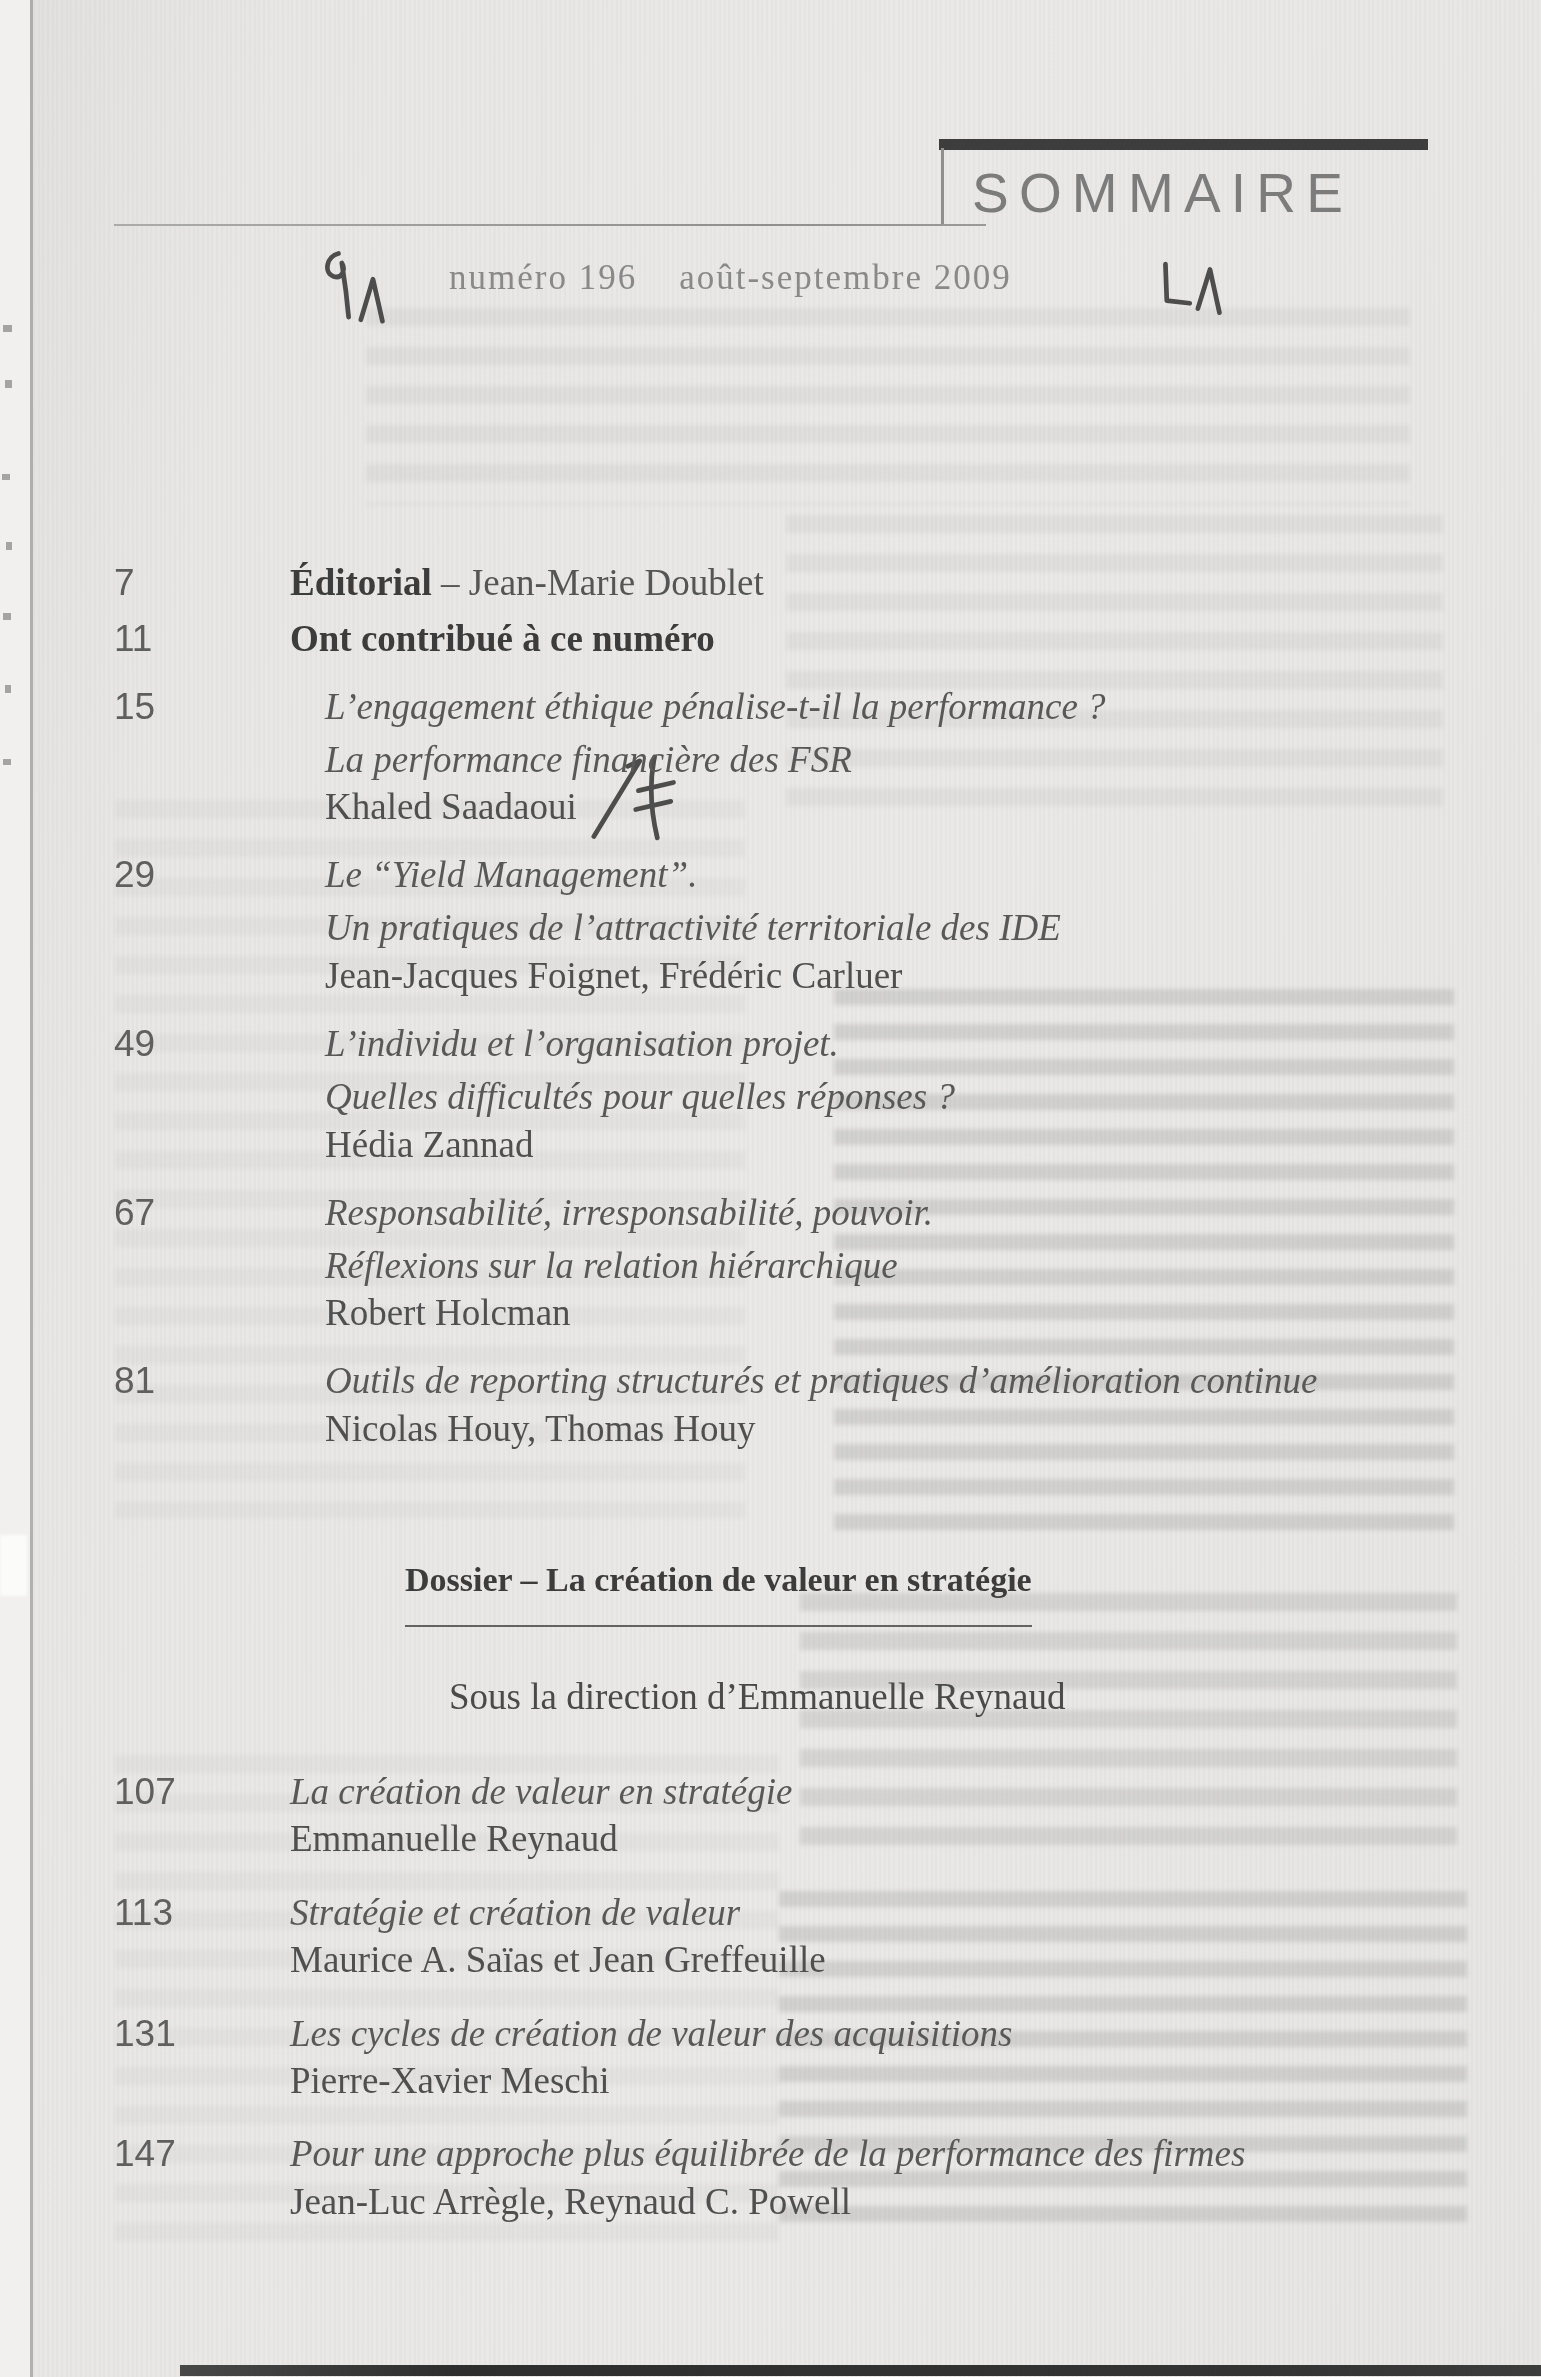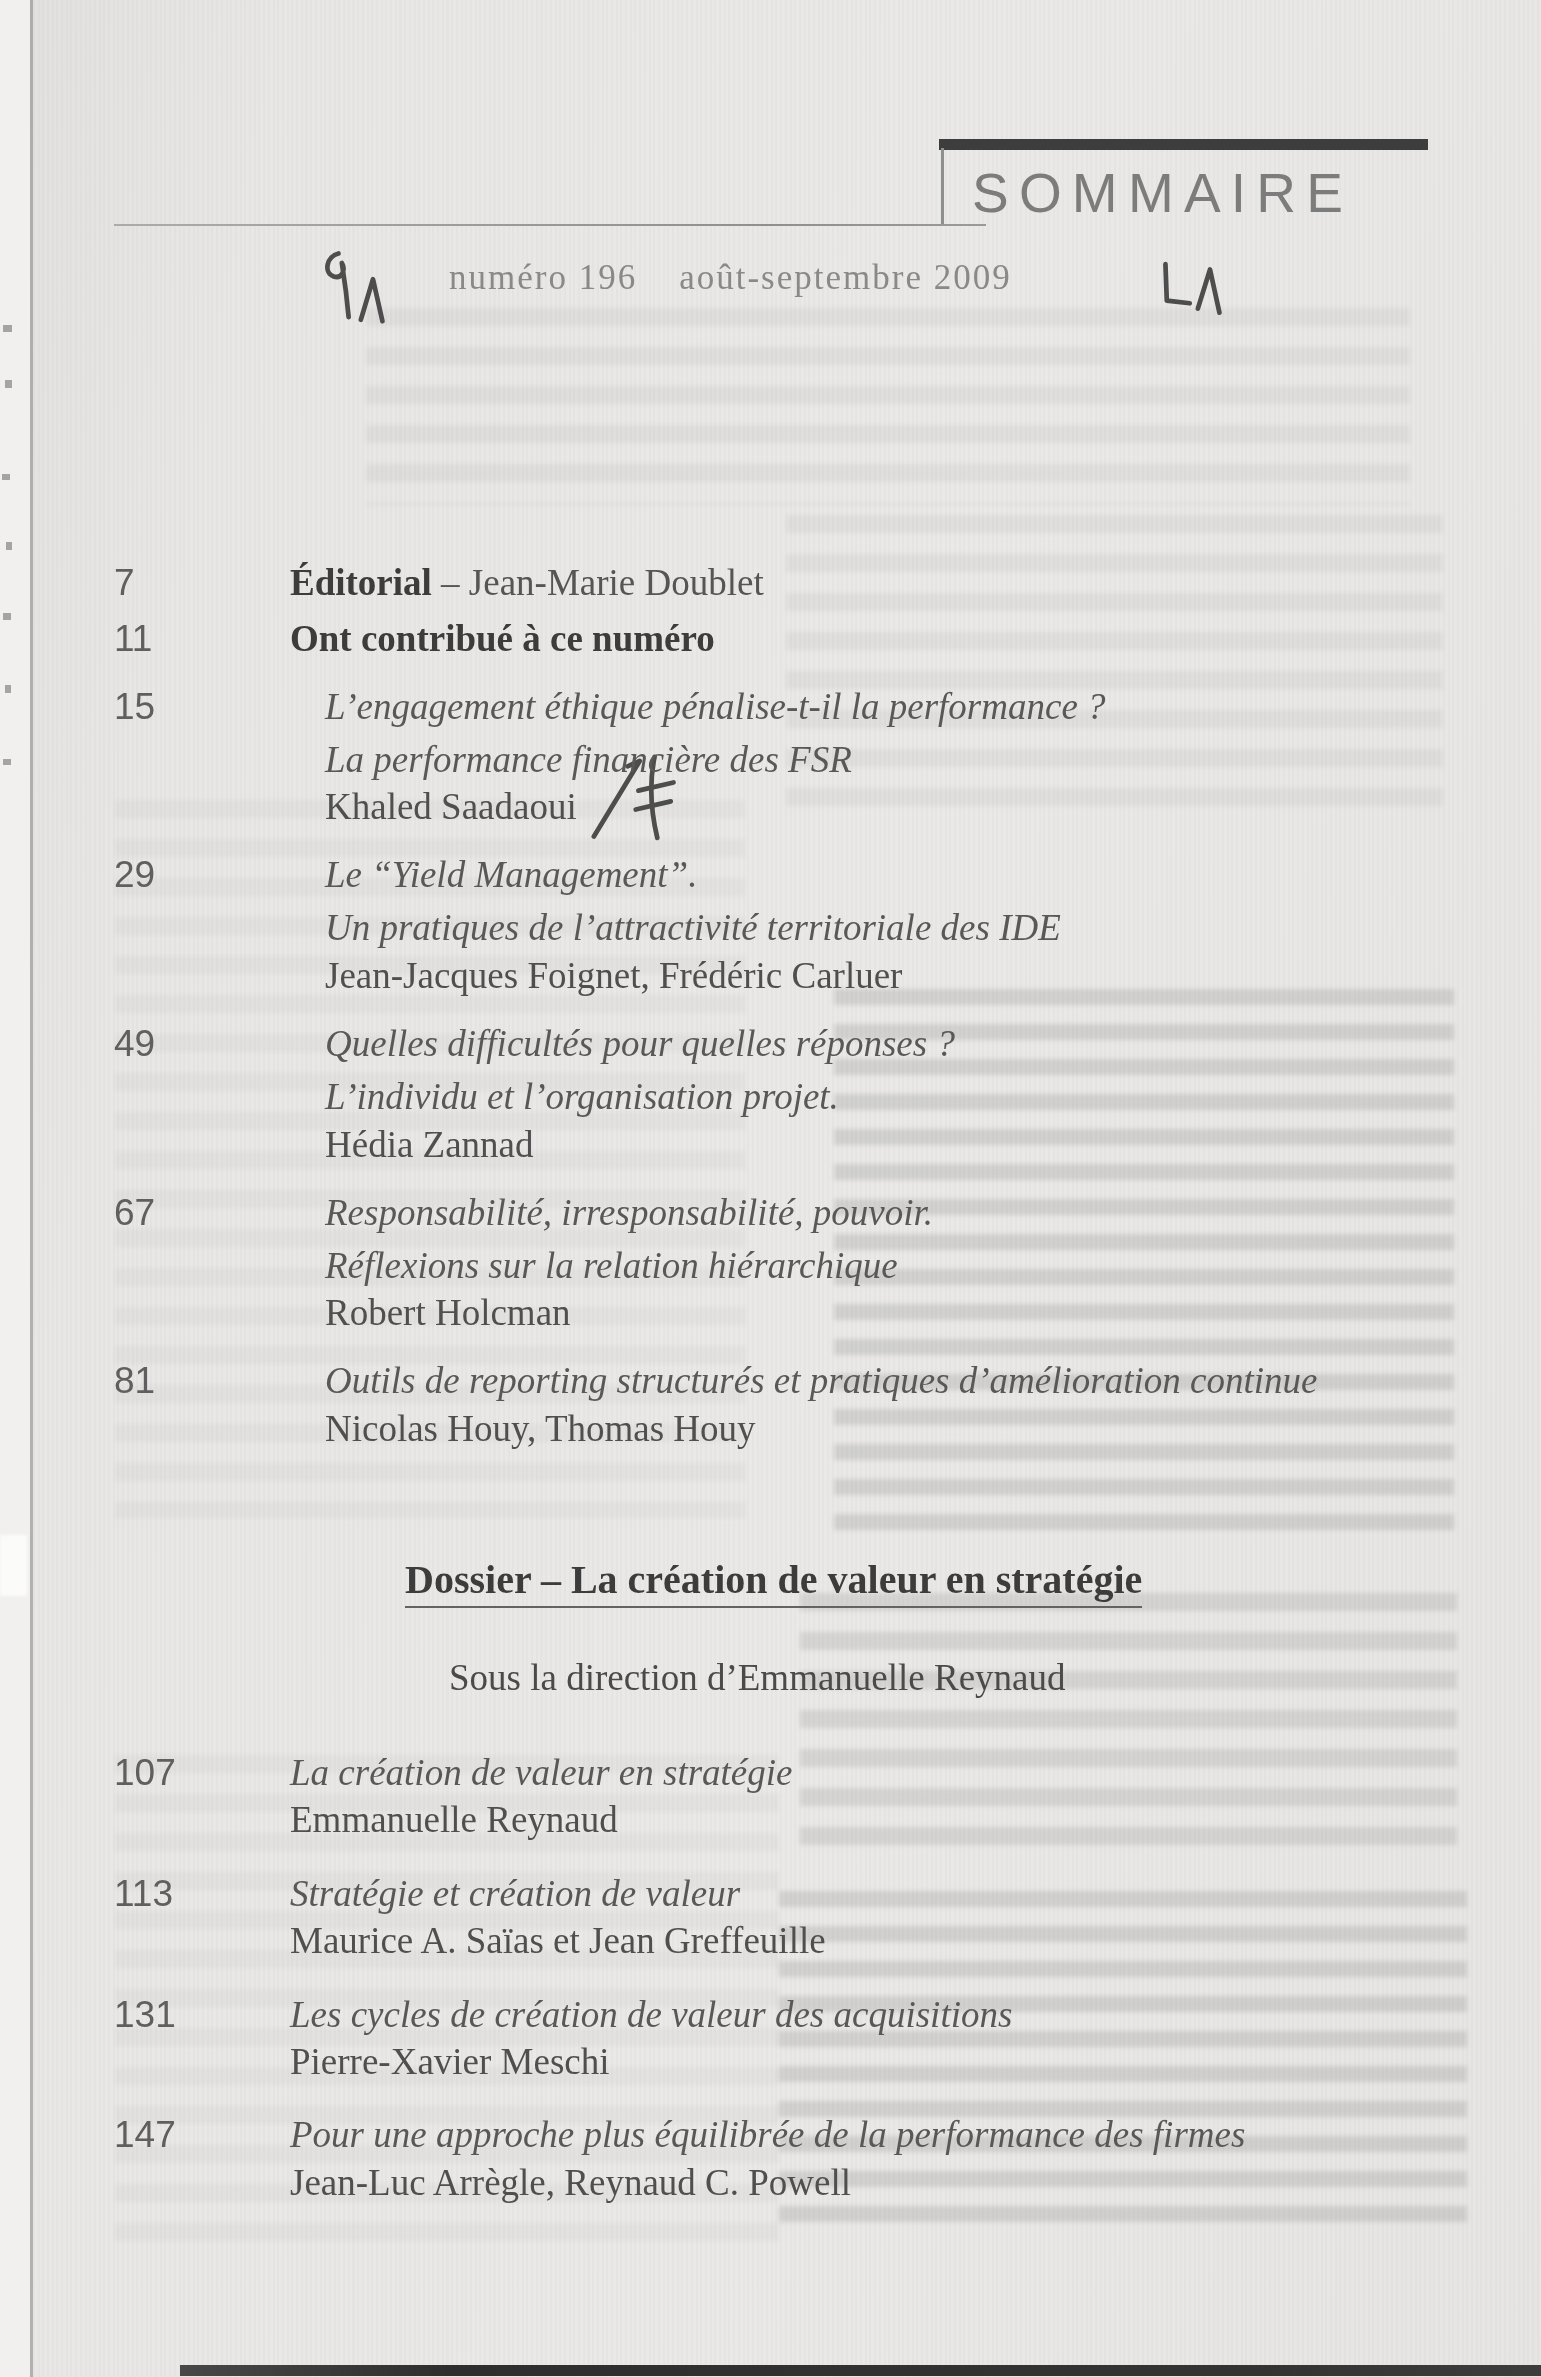--- a/index.html
+++ b/index.html
@@ -45,22 +45,22 @@
     color:#5f5f5f;line-height:53px;}
   .tcol{flex:1;}
   .line-bold{font-size:37px;font-weight:bold;color:#3c3c3c;line-height:53px;}
   .line-bold .plain{font-weight:normal;color:#555;}
   .title-line{font-size:37px;font-style:italic;color:#585858;line-height:53px;}
   .author-line{font-size:37px;color:#4f4f4f;line-height:53px;margin-top:-5.4px;}
   .m-sm{margin-top:2.7px;}
   .m-md{margin-top:15px;gap:35px;}
   .m-lg{margin-top:20.3px;}
   .dossier-wrap{margin-top:102px;margin-left:291px;}
-  .dossier-h{display:inline-block;font-size:40px;font-weight:bold;color:#3c3c3c;
-    border-bottom:2.7px solid #636363;padding-bottom:4px;line-height:45px;}
+  .dossier-h{display:inline-block;font-size:34px;font-weight:bold;color:#3c3c3c;
+    border-bottom:2.7px solid #636363;padding-bottom:23px;line-height:45px;}
   .dossier-sub{margin-top:43px;margin-left:335px;font-size:37px;color:#4a4a4a;line-height:53px;}
   .dossier-entries{margin-top:42px;}
 
   
   .ghost{position:absolute;pointer-events:none;filter:blur(2px);
     background:repeating-linear-gradient(to bottom,rgba(105,105,105,.16) 0 17.6px,rgba(0,0,0,0) 17.6px 39px);}
   .ghost.faint{opacity:.5;}
   .ghost.dense{background:repeating-linear-gradient(to bottom,rgba(100,100,100,.18) 0 16.3px,rgba(0,0,0,0) 16.3px 35px);}
 
   
@@ -146,22 +146,22 @@
     <div class="tcol">
       <div class="title-line">Le “Yield Management”.</div>
       <div class="title-line">Un pratiques de l’attractivité territoriale des IDE</div>
       <div class="author-line">Jean-Jacques Foignet, Frédéric Carluer</div>
     </div>
   </div>
 
   <div class="row m-md">
     <div class="num">49</div>
     <div class="tcol">
+      <div class="title-line">L’individu et l’organisation projet.</div>
       <div class="title-line">Quelles difficultés pour quelles réponses ?</div>
-      <div class="title-line">L’individu et l’organisation projet.</div>
       <div class="author-line">Hédia Zannad</div>
     </div>
   </div>
 
   <div class="row m-md">
     <div class="num">67</div>
     <div class="tcol">
       <div class="title-line">Responsabilité, irresponsabilité, pouvoir.</div>
       <div class="title-line">Réflexions sur la relation hiérarchique</div>
       <div class="author-line">Robert Holcman</div>

